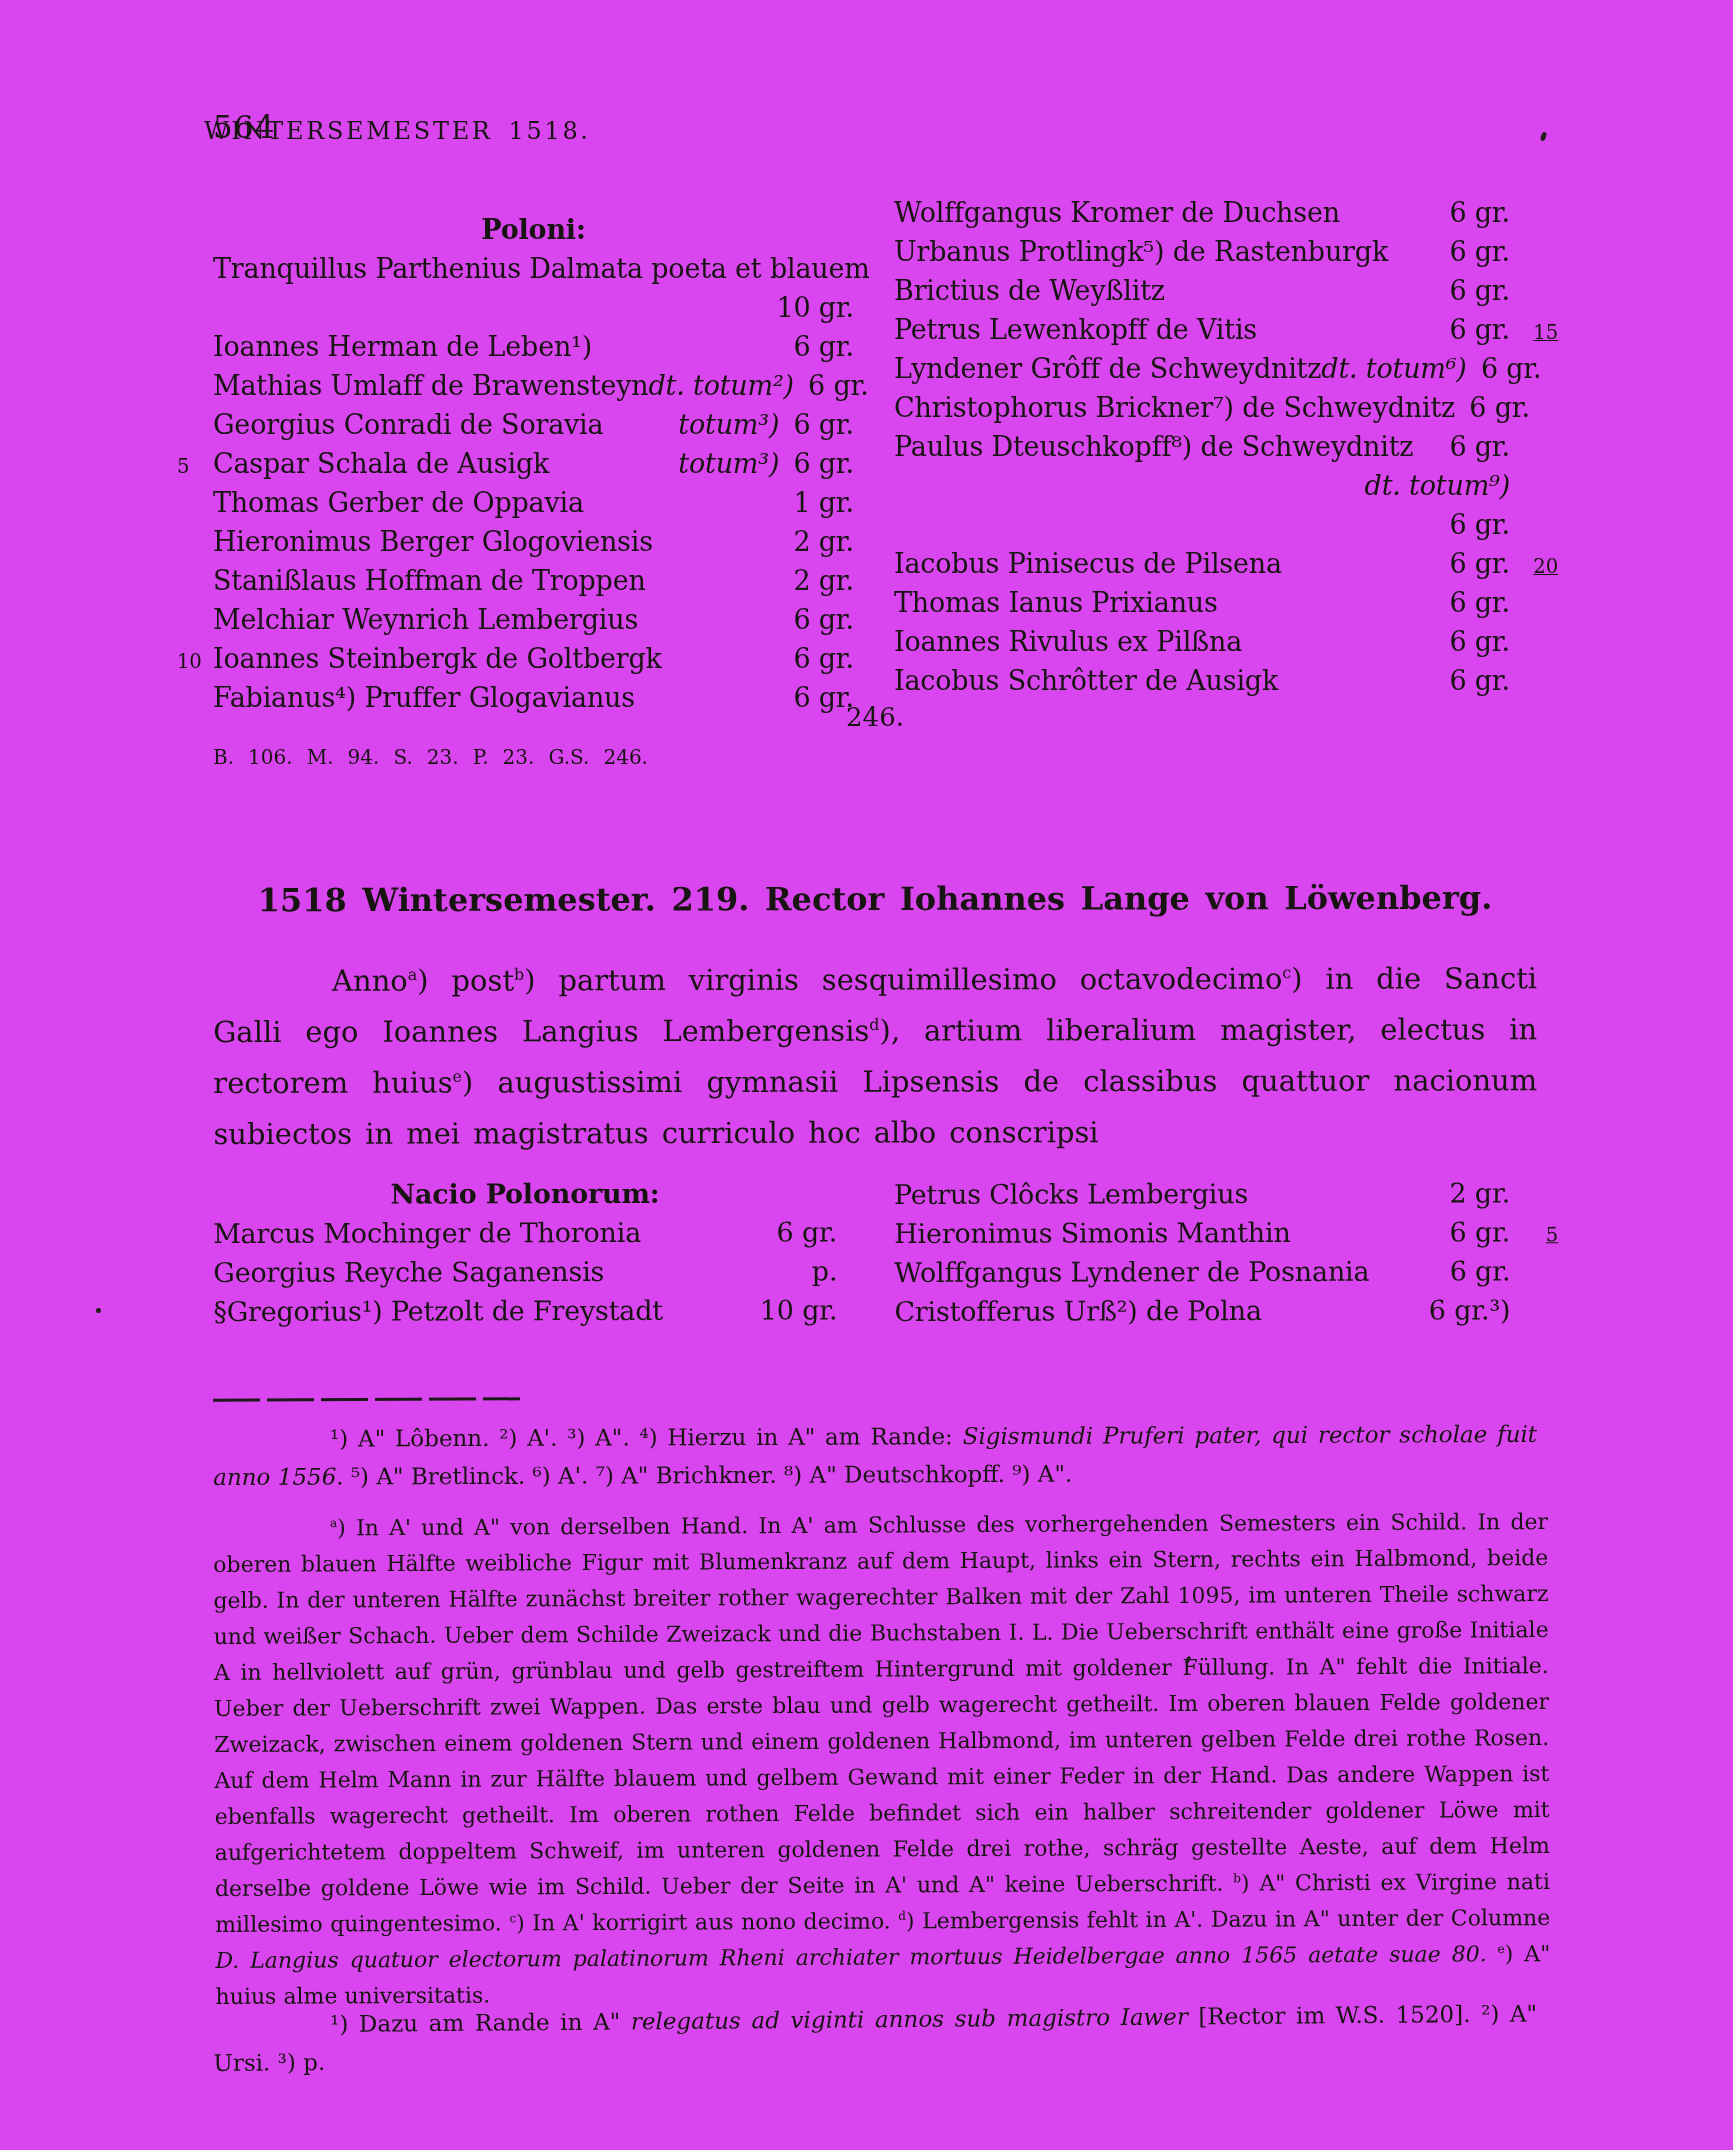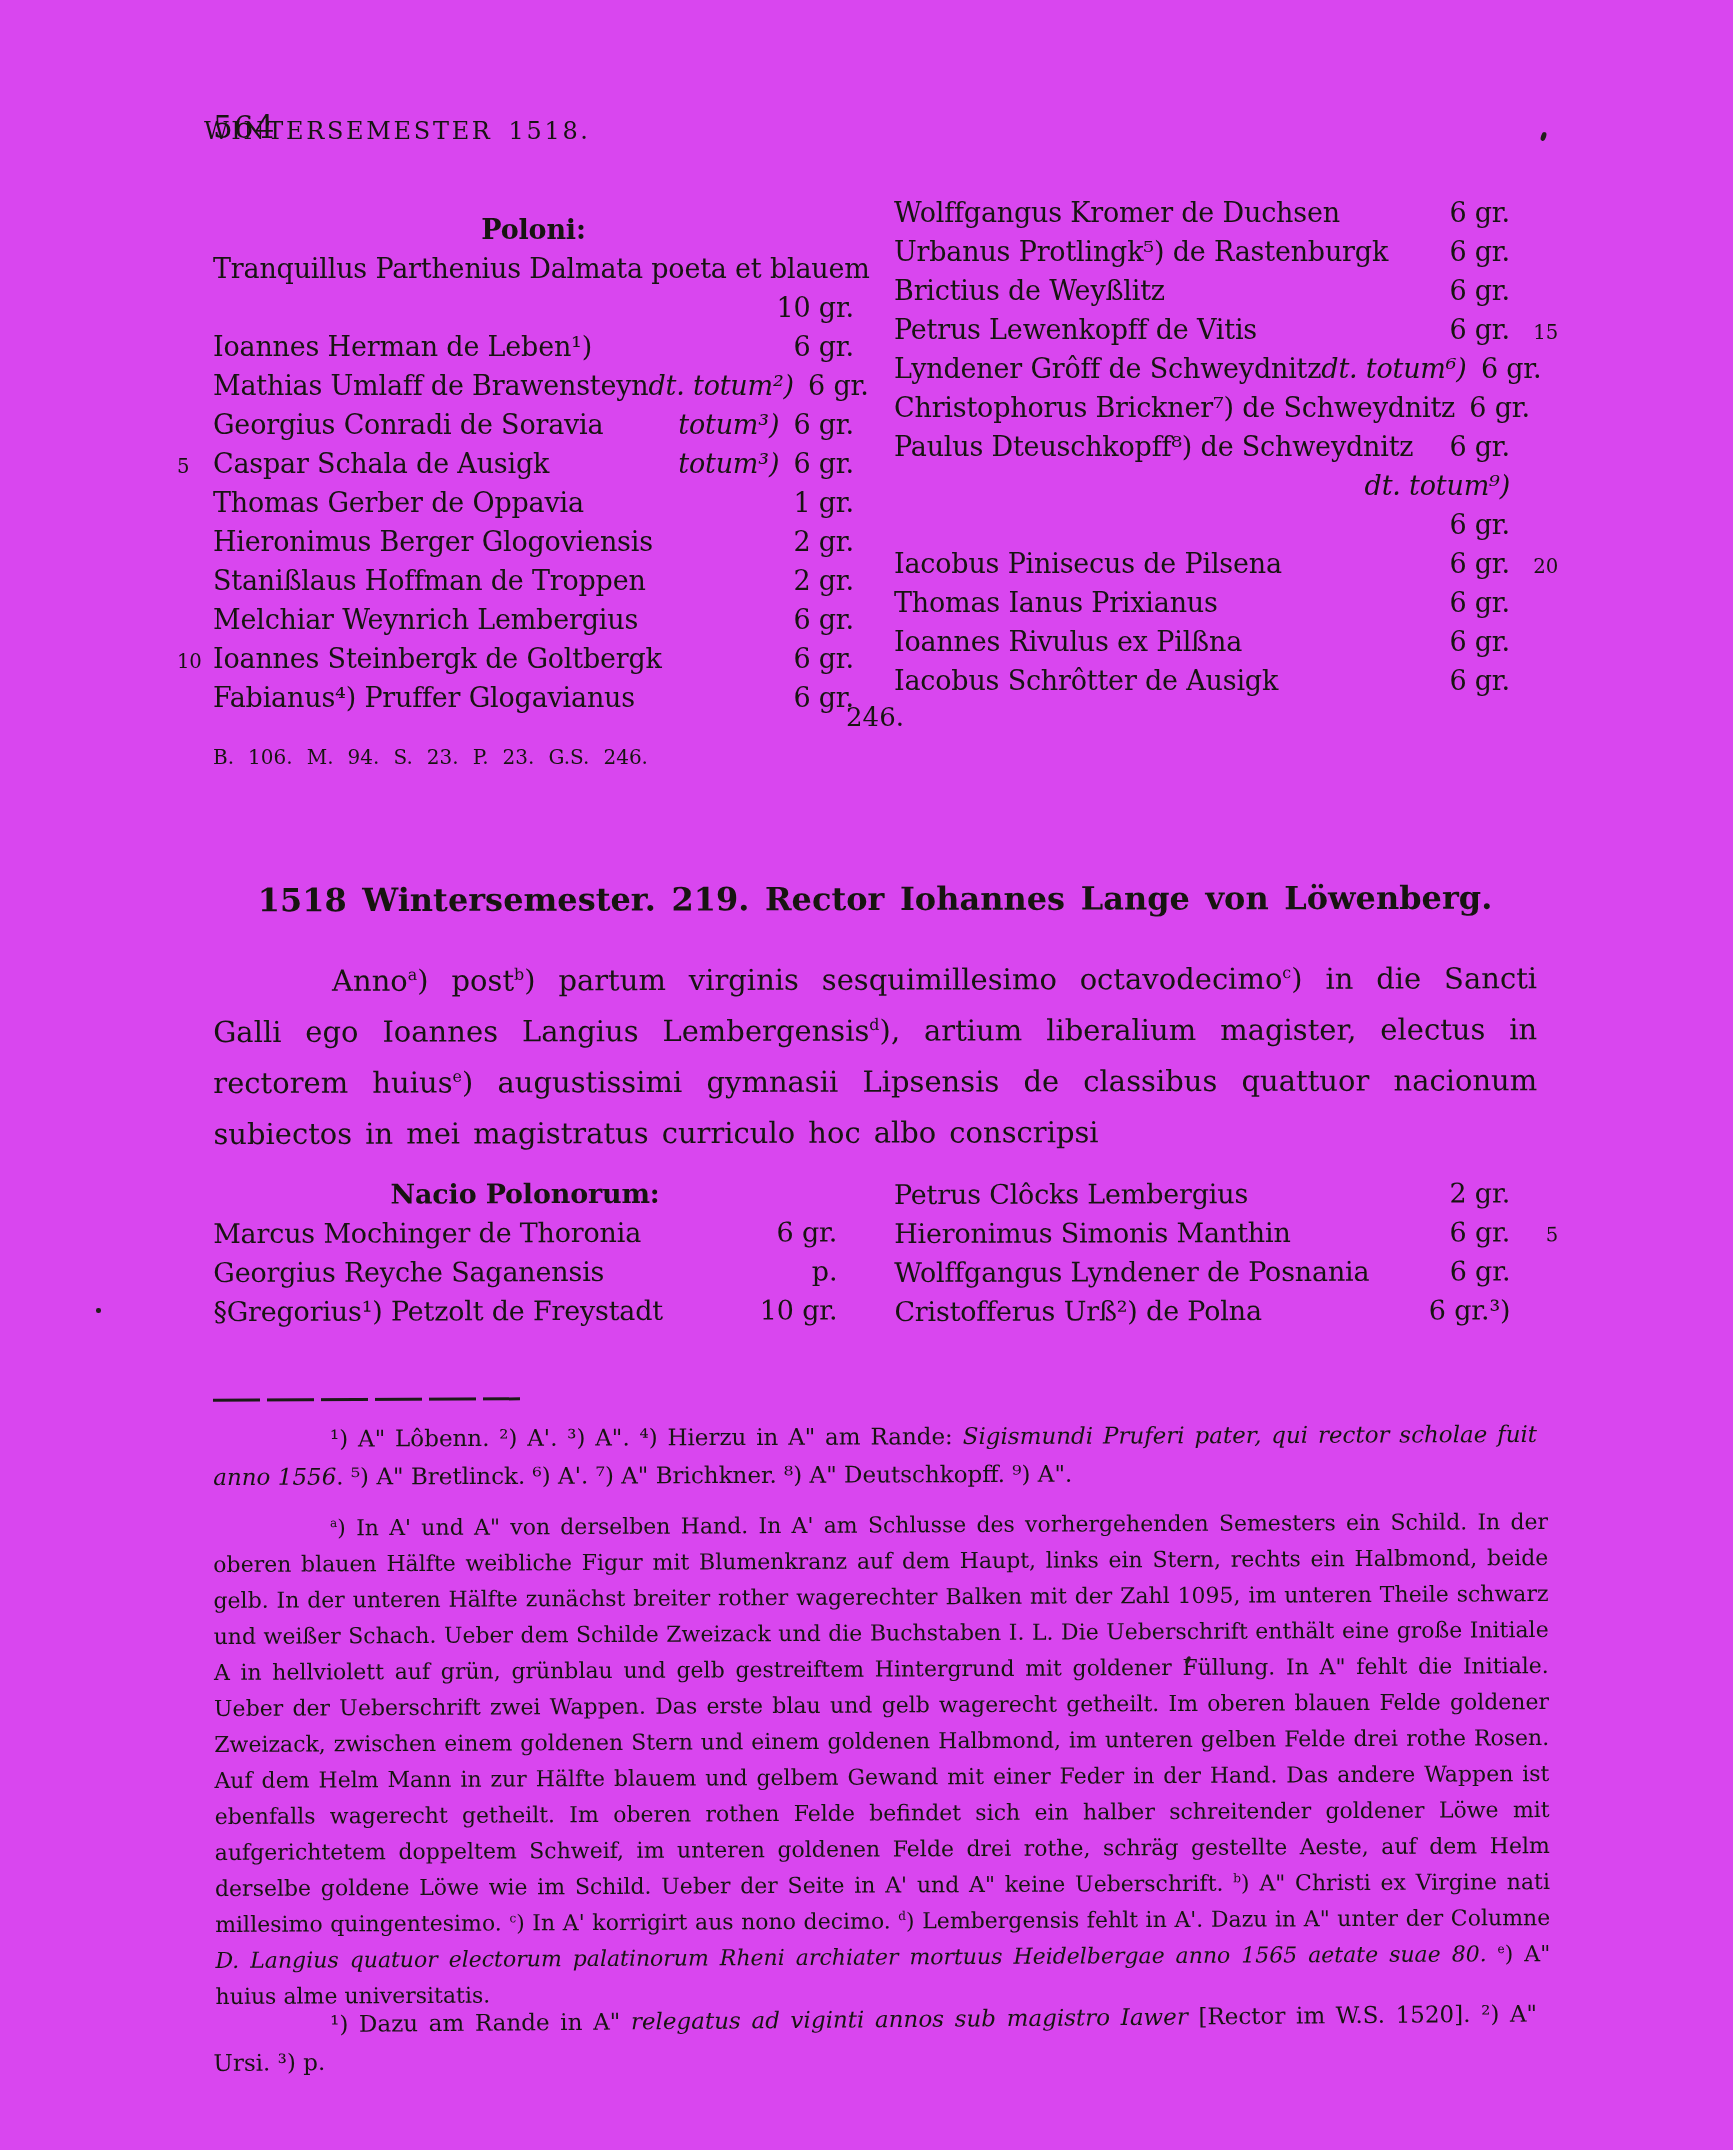--- a/index.html
+++ b/index.html
@@ -18,21 +18,21 @@
   
   .col{font-size:27px;letter-spacing:-0.2px;}
   .col .colhead{height:39px;line-height:39px;text-align:center;font-weight:bold;}
   .row{position:relative;display:flex;align-items:baseline;height:39px;line-height:39px;}
   .nm{white-space:nowrap;}
   .nt{margin-left:auto;font-style:italic;white-space:nowrap;}
   .amt{margin-left:14.2px;white-space:nowrap;}
   .amt:empty{margin-left:0;}
   .mn{position:absolute;font-size:19.7px;top:5.5px;line-height:33px;}
   .mnl{left:-36px;}
-  .mnr{right:-48px;}
+  .mnr{right:-48px;text-decoration:underline;}
   .list1-left{left:213px;top:193px;width:641px;margin-top:17px;}
   .list1-right{left:894px;top:193px;width:616px;}
   .sumline{left:213px;top:702px;width:1324px;text-align:center;font-size:26px;}
   .totalsline{left:213px;top:745px;width:1324px;text-align:left;font-size:20px;word-spacing:7.7px;}
   
   .entryhead{left:213px;top:880px;width:1324px;text-align:center;font-size:32px;font-weight:bold;word-spacing:4.4px;transform:rotate(-0.12deg);}
   .para{left:213px;top:956px;width:1324px;font-size:29px;line-height:51px;text-align:justify;text-indent:119px;word-spacing:3.8px;transform:rotate(-0.12deg);transform-origin:left top;}
   .nacio-left{left:213px;top:1175px;width:624px;transform:rotate(-0.15deg);transform-origin:left top;}
   .nacio-right{left:894px;top:1175px;width:616px;transform:rotate(-0.15deg);transform-origin:left top;}
   

